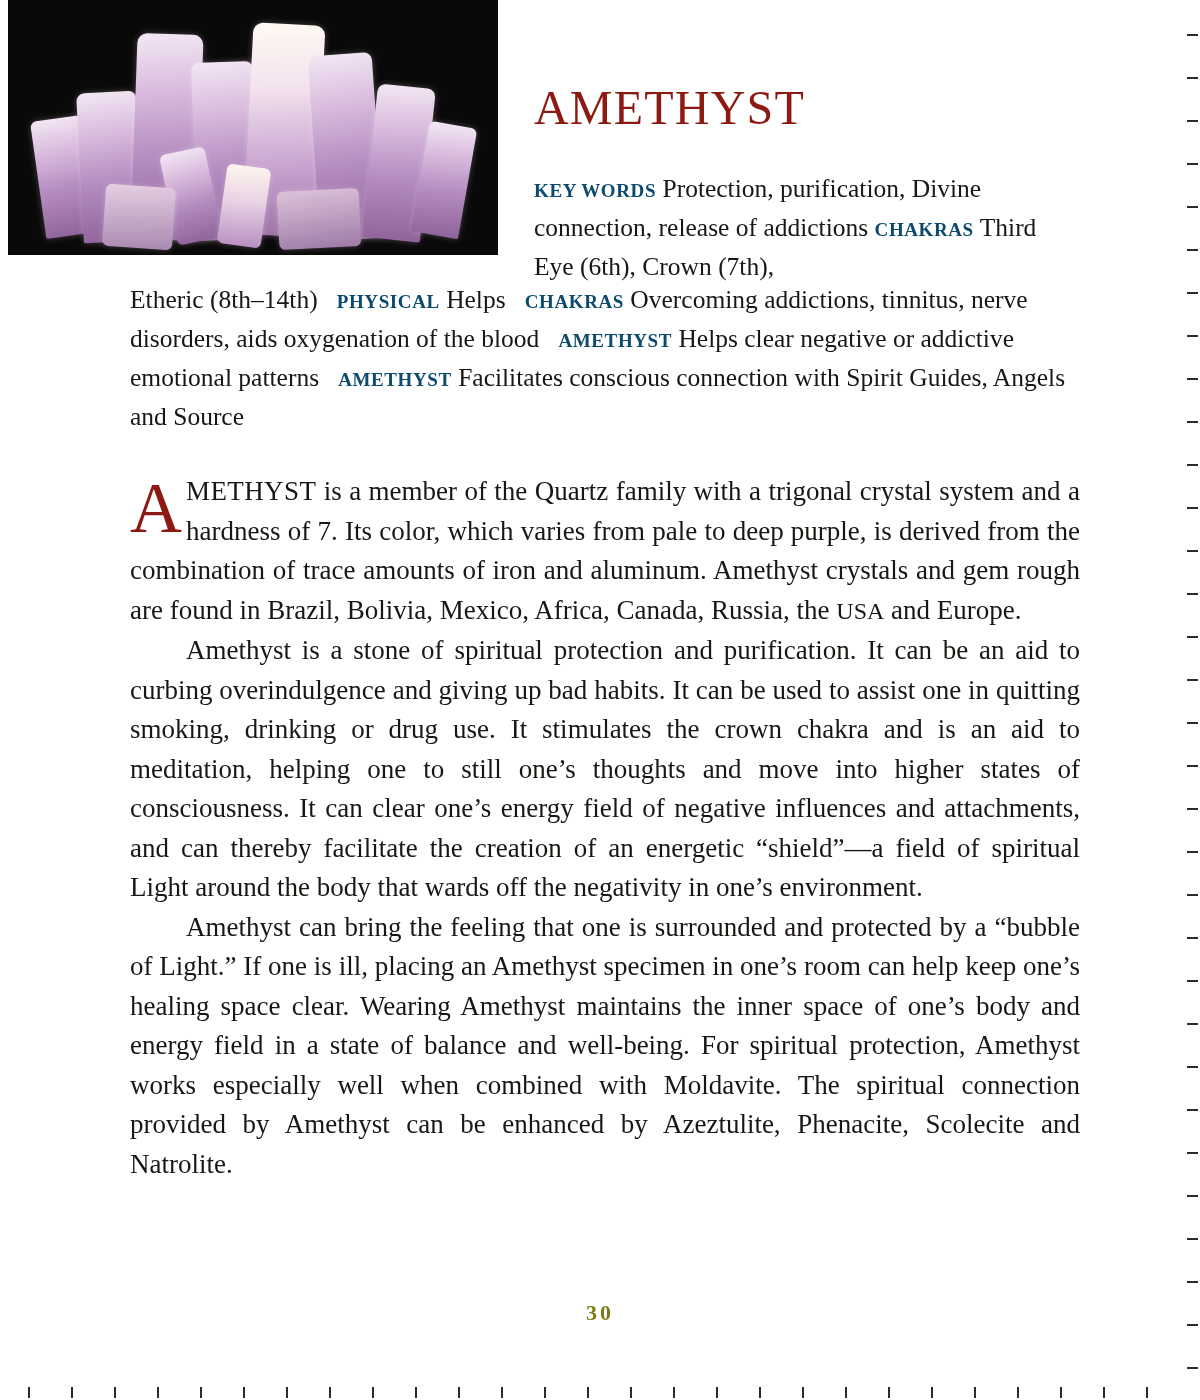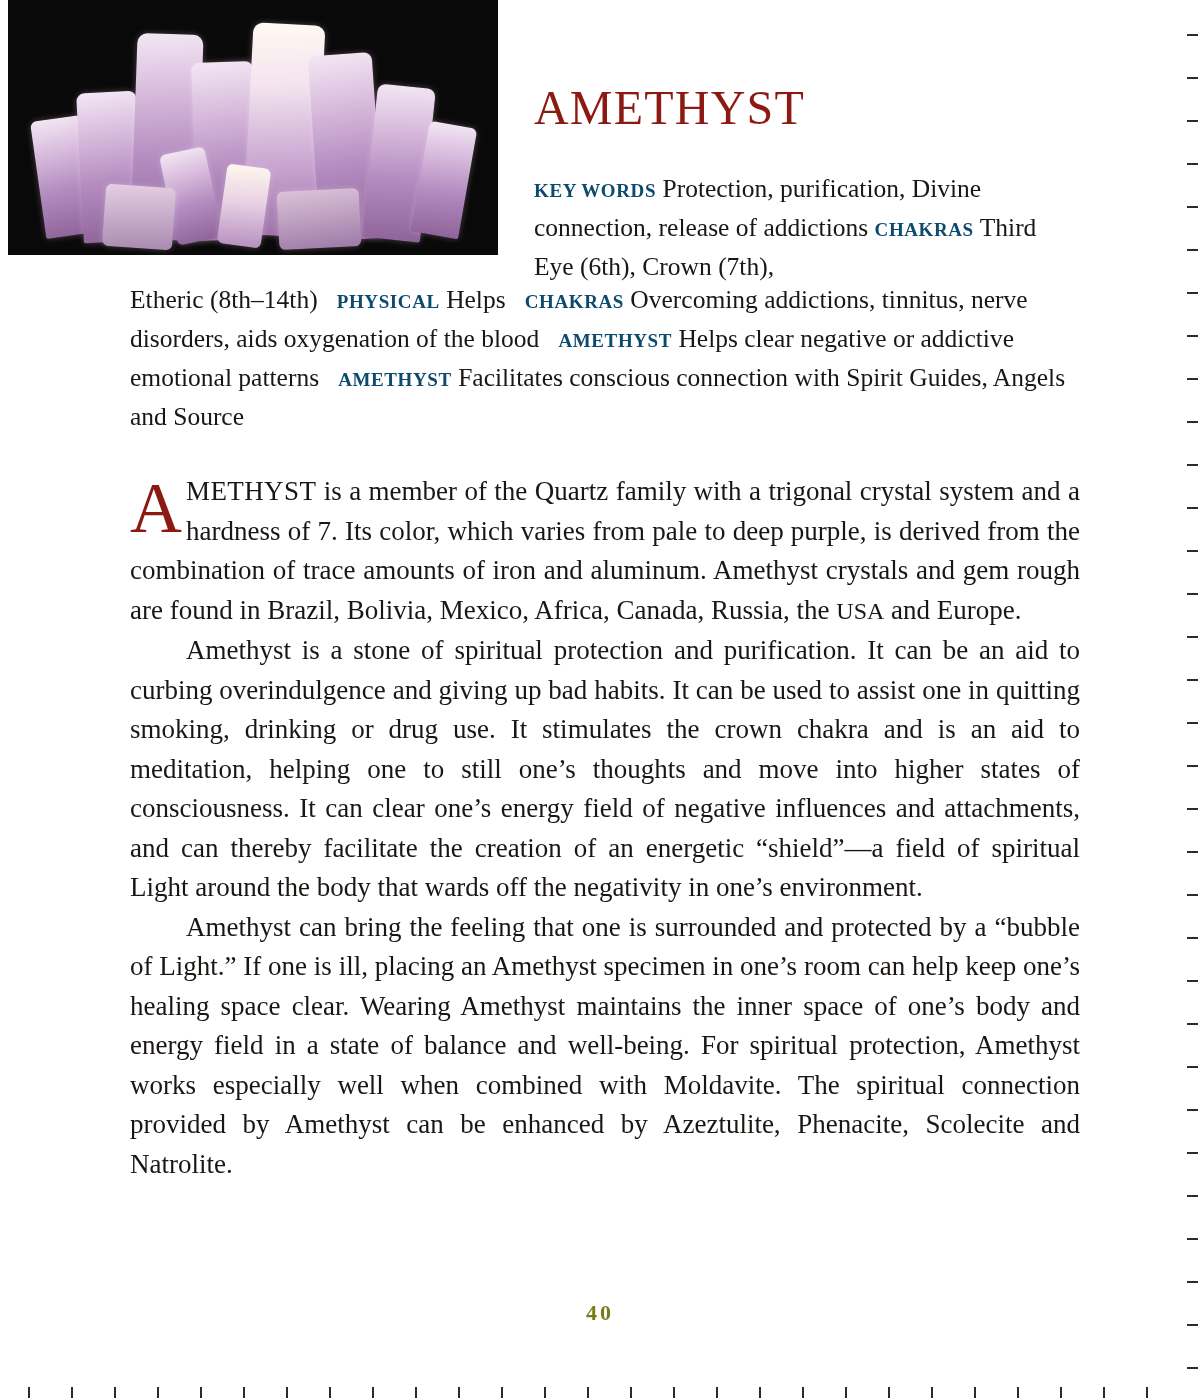--- a/index.html
+++ b/index.html
@@ -208,21 +208,21 @@
     <span class="lbl">AMETHYST</span>
     <span>Facilitates conscious connection with Spirit Guides, Angels and Source</span>
   </div>
 
   <div class="body-text">
     <p class="first"><span class="dropcap">A</span><span class="smallcaps">METHYST</span><span> is a member of the Quartz family with a trigonal crystal system and a hardness of 7. Its color, which varies from pale to deep purple, is derived from the combination of trace amounts of iron and aluminum. Amethyst crystals and gem rough are found in Brazil, Bolivia, Mexico, Africa, Canada, Russia, the </span><span class="sc-usa">USA</span><span> and Europe.</span></p>
     <p>Amethyst is a stone of spiritual protection and purification. It can be an aid to curbing overindulgence and giving up bad habits. It can be used to assist one in quitting smoking, drinking or drug use. It stimulates the crown chakra and is an aid to meditation, helping one to still one’s thoughts and move into higher states of consciousness. It can clear one’s energy field of negative influences and attachments, and can thereby facilitate the creation of an energetic “shield”—a field of spiritual Light around the body that wards off the negativity in one’s environment.</p>
     <p>Amethyst can bring the feeling that one is surrounded and protected by a “bubble of Light.” If one is ill, placing an Amethyst specimen in one’s room can help keep one’s healing space clear. Wearing Amethyst maintains the inner space of one’s body and energy field in a state of balance and well-being. For spiritual protection, Amethyst works especially well when combined with Moldavite. The spiritual connection provided by Amethyst can be enhanced by Azeztulite, Phenacite, Scolecite and Natrolite.</p>
   </div>
 
-  <div class="folio">40</div>
+  <div class="folio">30</div>
 
   <div class="edge-marks">
       <i style="top: 34px;"></i>
       <i style="top: 77px;"></i>
       <i style="top: 120px;"></i>
       <i style="top: 163px;"></i>
       <i style="top: 206px;"></i>
       <i style="top: 249px;"></i>
       <i style="top: 292px;"></i>
       <i style="top: 335px;"></i>

